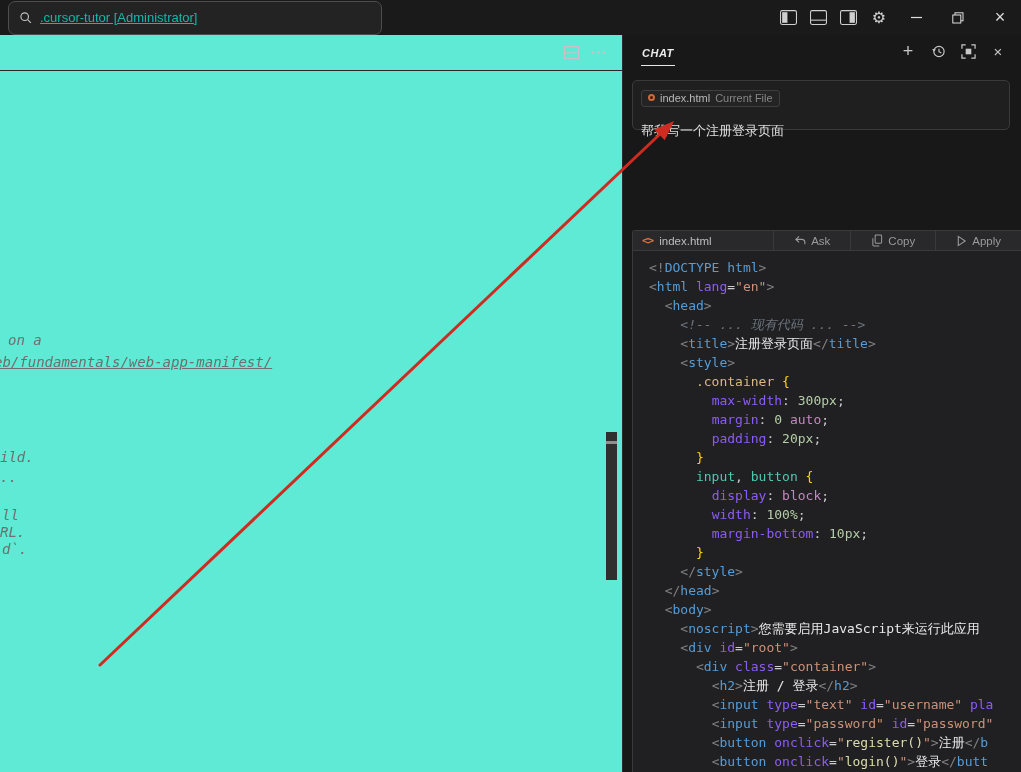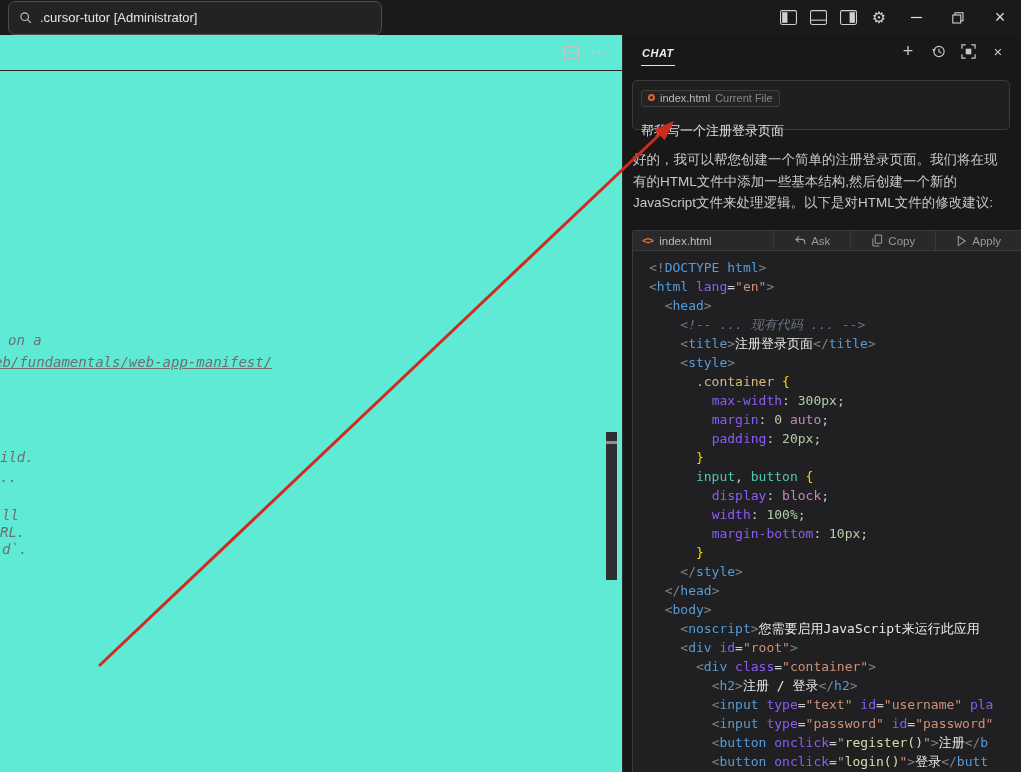--- a/index.html
+++ b/index.html
@@ -7,21 +7,21 @@
   body {
     width:1021px; height:772px; overflow:hidden; position:relative;
     background:#1f1f1f; font-family:"Liberation Sans", sans-serif;
     -webkit-font-smoothing:antialiased;
   }
   
   .titlebar { height:35px; background:#1a1a1a; display:flex; align-items:center; }
   .searchbox {
     margin-left:8px; width:374px; height:25px; background:#232323;
     border:1px solid #4d4d4d; border-radius:7px; display:flex; align-items:center;
-    gap:7px; padding:16px 10px; color:#e5e5e5; font-size:13px;
+    gap:7px; padding:16px 10px; color:#14b8a6; font-size:13px;text-decoration:underline;
   }
   .win-icons { margin-left:auto; display:flex; align-items:center; height:35px; }
   .win-layout-btn { width:30px; height:35px; display:flex; align-items:center; justify-content:center; }
   .gear { width:32px; height:35px; display:flex; align-items:center; justify-content:center; font-size:16px; color:#cfcfcf; }
   .win-ctl { width:42px; height:35px; display:flex; align-items:center; justify-content:center; color:#dedede; font-size:16px; }
   .win-ctl.close { font-size:18px; }
   
   .main { position:absolute; top:35px; left:0; right:0; bottom:0; display:flex; }
   .editor { position:relative; width:622px; background:#5eead4; overflow:hidden; }
   .editor-header { height:36px; border-bottom:1px solid #272727; display:flex; justify-content:flex-end; align-items:center; gap:12px; padding-right:16px; }
@@ -192,21 +192,20 @@
 
     <div class="input-card">
       <span class="badge">
         <span class="dot"></span>
         <span class="badge-file">index.html</span>
         <span class="badge-status">Current File</span>
       </span>
       <div class="user-msg">帮我写一个注册登录页面</div>
     </div>
 
-    <div class="response">好的，我可以帮您创建一个简单的注册登录页面。我们将在现有的HTML文件中添加一些基本结构,然后创建一个新的JavaScript文件来处理逻辑。以下是对HTML文件的修改建议:</div>
 
     <div class="code-block">
       <div class="code-header">
         <span class="code-title">
           <span class="codeicon">&lt;&gt;</span>
           <span>index.html</span>
         </span>
         <span class="code-btn">
           <svg class="icon" width="12" height="11" viewBox="0 0 13 12">
             <path d="M5.5,1.5 L2,4.8 L5.5,8" fill="none" stroke="#9a9a9a" stroke-width="1.2"></path>

